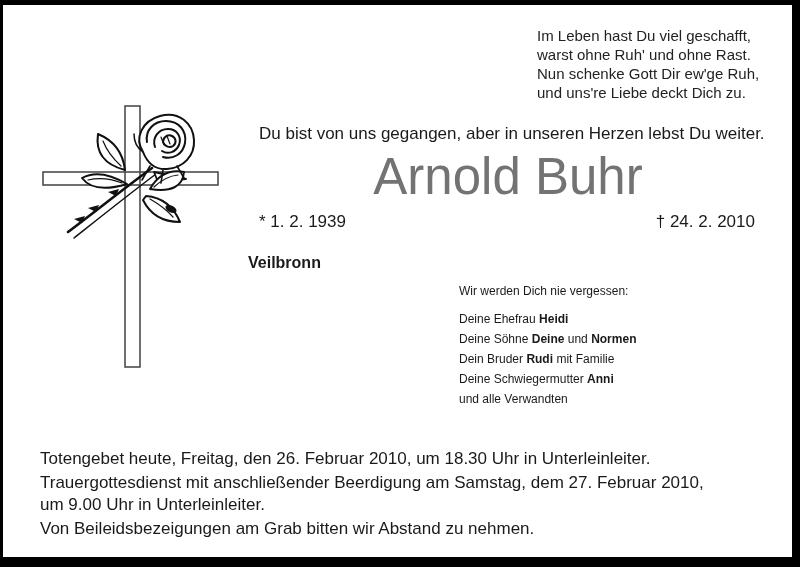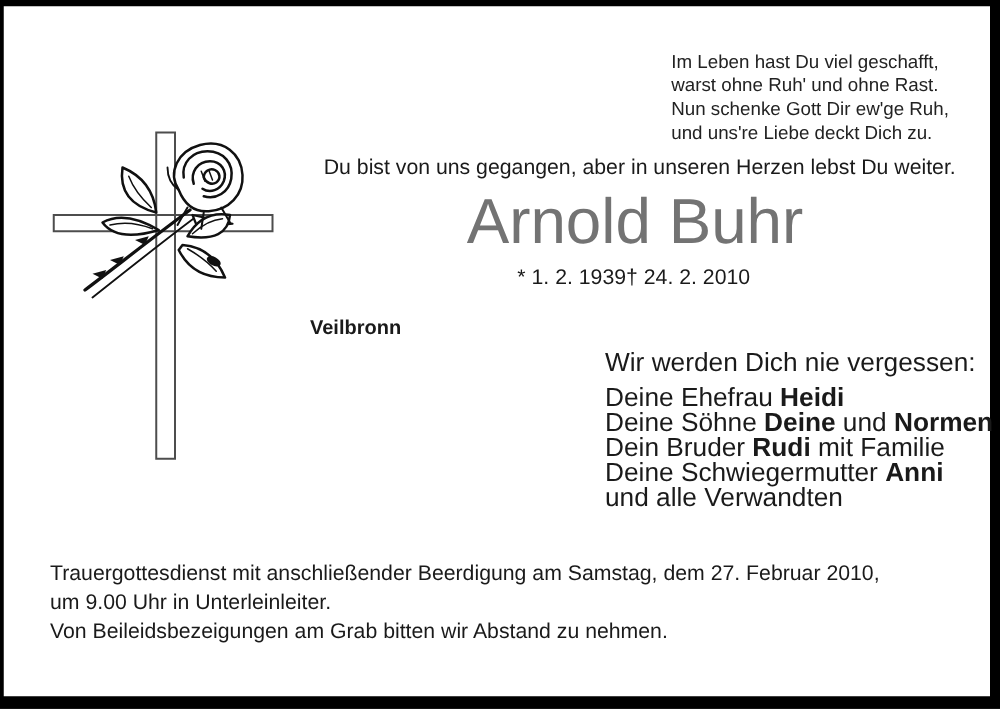--- a/index.html
+++ b/index.html
@@ -27,21 +27,21 @@
   .art {
     position: absolute;
     left: 27px;
     top: 85px;
     width: 200px;
     height: 280px;
   }
   .poem {
     position: absolute;
     left: 534px;
-    top: 35px;
+    top: 21px;
     font-size: 15px;
     line-height: 19px;
     color: #222;
   }
   .epigraph {
     position: absolute;
     left: 256px;
     top: 104px;
     font-size: 17px;
     white-space: nowrap;
@@ -58,35 +58,35 @@
     font-weight: 400;
     color: #737373;
     white-space: nowrap;
   }
   .dates {
     position: absolute;
     left: 256px;
     top: 207px;
     width: 496px;
     display: flex;
-    justify-content: center;
+    justify-content: space-between;
     font-size: 17px;
   }
   .place {
     position: absolute;
     left: 245px;
     top: 249px;
     font-size: 16px;
     font-weight: 700;
   }
   .mourners {
     position: absolute;
-    left: 481px;
+    left: 456px;
     top: 276px;
-    font-size: 21px;
+    font-size: 12px;
   }
   .mourners-intro {
     line-height: 20px;
     margin-bottom: 8px;
   }
   .mourner-line {
     line-height: 20px;
     white-space: nowrap;
   }
   .mourner-line .b {
@@ -180,20 +180,23 @@
           <div class="mourner-line"><span>Deine Ehefrau </span><span class="b">Heidi</span></div>
           <div class="mourner-line"><span>Deine Söhne </span><span class="b">Deine</span><span> und </span><span class="b">Normen</span></div>
           <div class="mourner-line"><span>Dein Bruder </span><span class="b">Rudi</span><span> mit Familie</span></div>
           <div class="mourner-line"><span>Deine Schwiegermutter </span><span class="b">Anni</span></div>
           <div class="mourner-line"><span>und alle Verwandten</span></div>
         </div>
     </div>
 
     <div class="announcements">
         <div class="announcement">
+          <div class="ann-line">Totengebet heute, Freitag, den 26. Februar 2010, um 18.30 Uhr in Unterleinleiter.</div>
+        </div>
+        <div class="announcement">
           <div class="ann-line">Trauergottesdienst mit anschließender Beerdigung am Samstag, dem 27. Februar 2010,</div>
           <div class="ann-line">um 9.00 Uhr in Unterleinleiter.</div>
         </div>
         <div class="announcement">
           <div class="ann-line">Von Beileidsbezeigungen am Grab bitten wir Abstand zu nehmen.</div>
         </div>
       </div>
 
   </div>
 </div>

